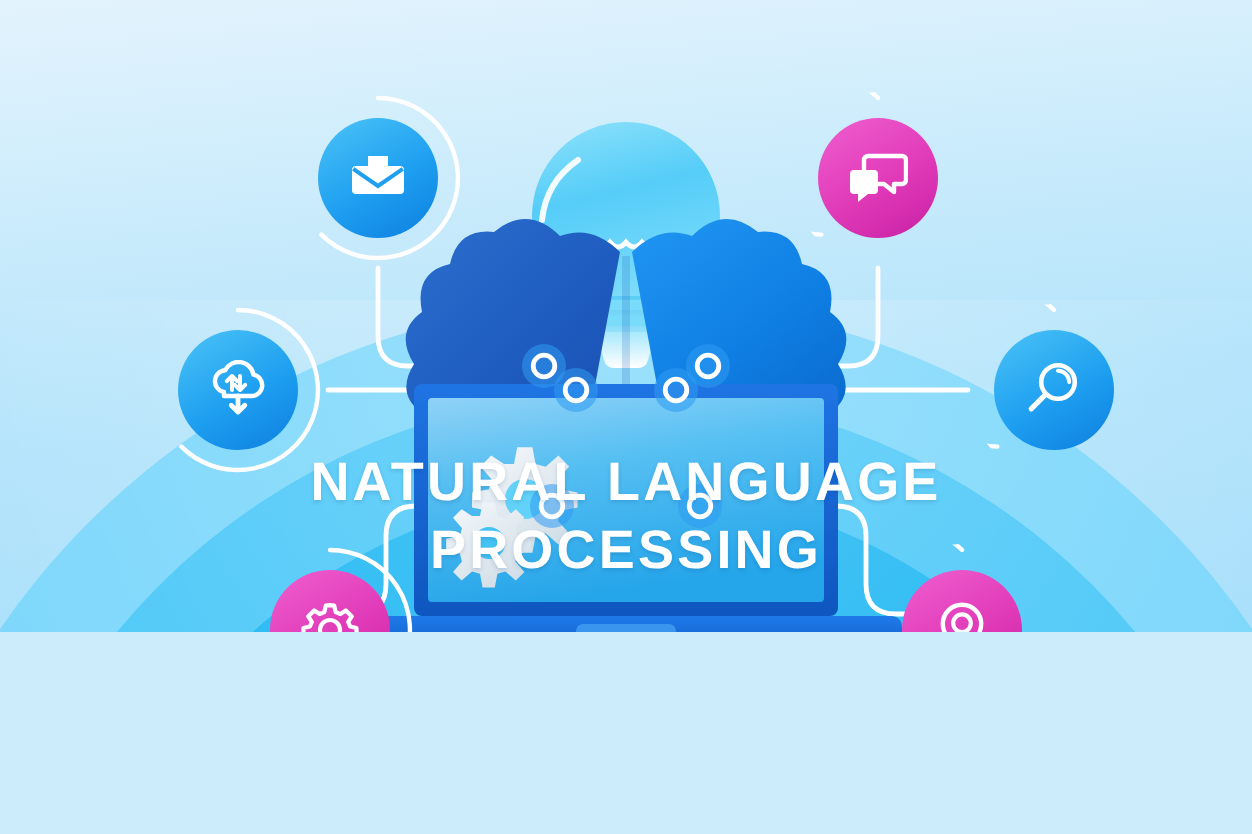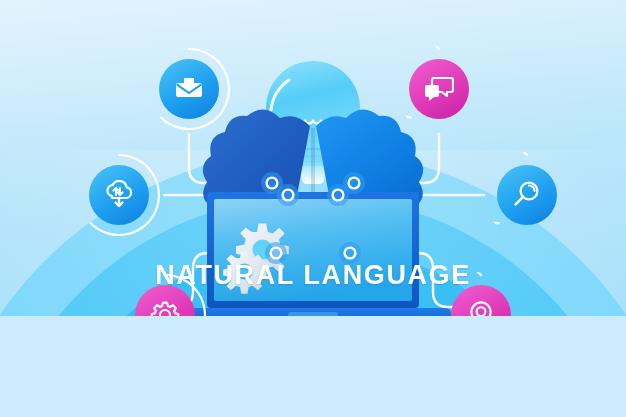--- a/index.html
+++ b/index.html
@@ -321,15 +321,16 @@
     <div class="bubble pink">
       <svg width="28" height="30" viewBox="0 0 28 30">
         <path d="M14,2.4 a9.6,9.6 0 0 1 9.6,9.6 c0,7.2 -9.6,16 -9.6,16 s-9.6,-8.8 -9.6,-16 a9.6,9.6 0 0 1 9.6,-9.6 z" fill="none" stroke="#ffffff" stroke-width="2.2" stroke-linejoin="round"></path>
         <circle cx="14" cy="11.6" r="4.4" fill="none" stroke="#ffffff" stroke-width="2.1"></circle>
       </svg>
     </div>
   </div>
 
   <div id="title">
     <span>NATURAL LANGUAGE</span>
+    <span class="l2">PROCESSING</span>
   </div>
 
 </div>
 
 </body></html>

